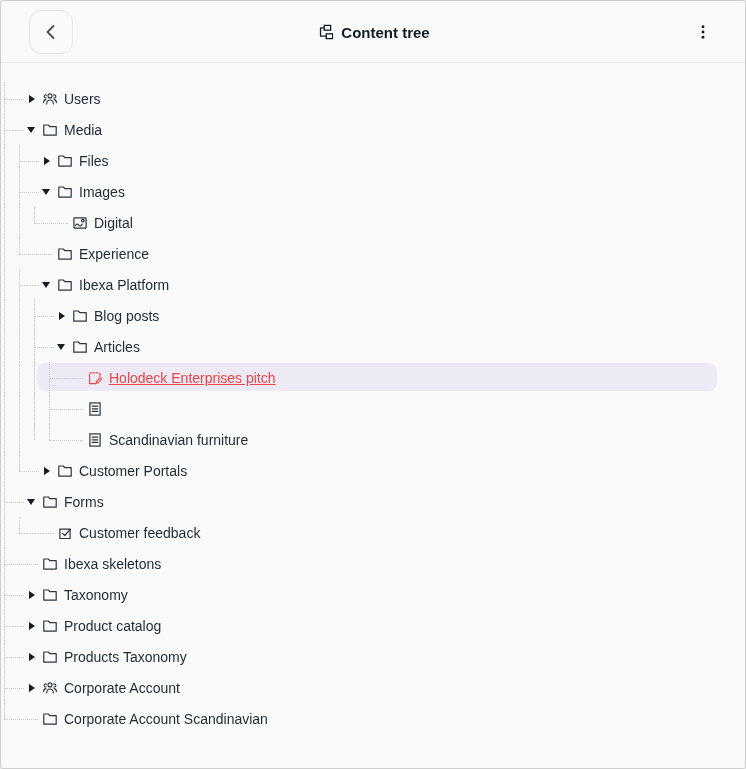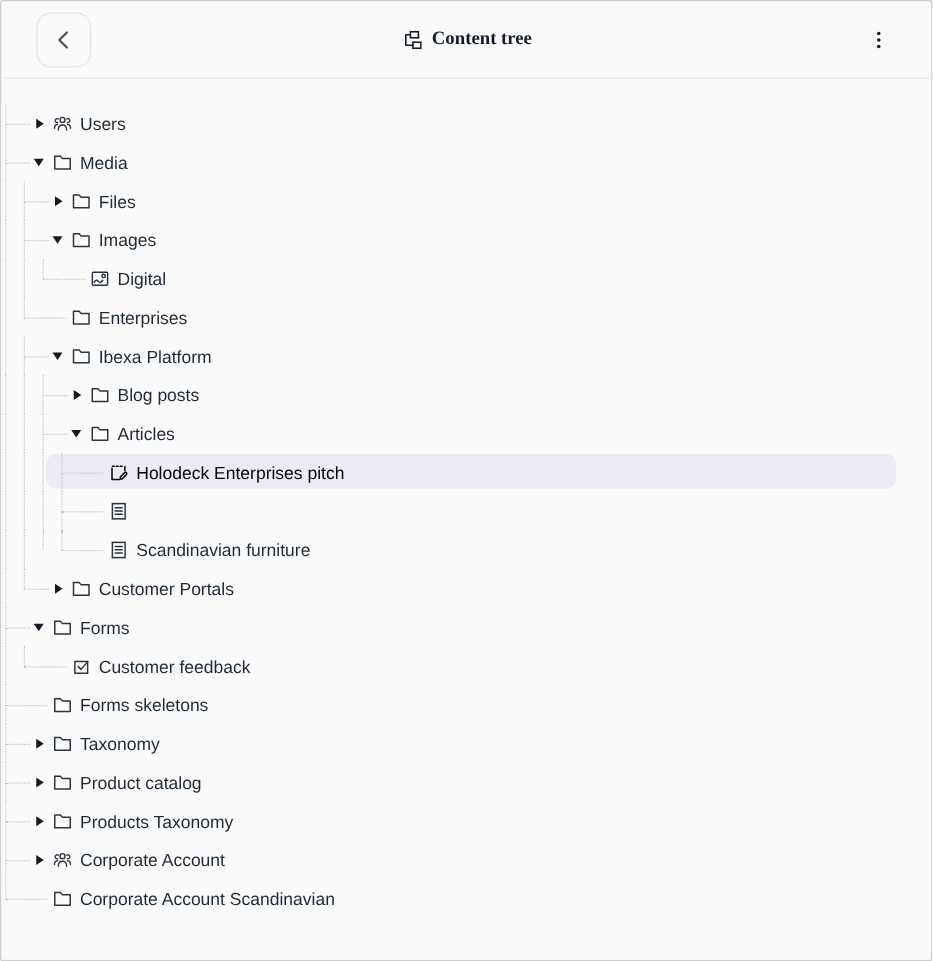--- a/index.html
+++ b/index.html
@@ -2,21 +2,21 @@
 <html><head>
 <meta charset="utf-8">
 <style>
   * { margin:0; padding:0; box-sizing:border-box; }
   html,body { background:#e9e9e9; font-family:"Liberation Sans", sans-serif; }
   .panel{
     width:746px; height:769px; background:#fafafa;
     border:1px solid #cdced0; border-radius:3px; overflow:hidden;
   }
   
-  .header{ position:relative; height:61px; display:flex; align-items:center; padding:0 28px;font-family:Liberation Serif, serif; }
+  .header{ position:relative; height:61px; display:flex; align-items:center; padding:0 28px; }
   .back-btn{
     width:44px; height:44px; border:1px solid #e5e6e8; border-radius:12px;
     background:#fafafa; display:flex; align-items:center; justify-content:center; cursor:pointer;
   }
   .title-wrap{
     position:absolute; left:50%; top:50%; transform:translate(-50%,-50%);
     display:flex; align-items:center; gap:8px; white-space:nowrap;
   }
   .title-text{ font-size:15px; font-weight:700; color:#131c26; }
   .title-icon{ display:flex; color:#131c26; }
@@ -53,21 +53,21 @@
     width:0; height:0; margin-left:3px;
     border-left:6px solid #131c26; border-top:4.5px solid transparent; border-bottom:4.5px solid transparent;
   }
   .tri-expanded{
     width:0; height:0; margin-left:1px;
     border-top:6px solid #131c26; border-left:4.5px solid transparent; border-right:4.5px solid transparent;
   }
   .node-icon{ flex:none; width:16px; height:16px; margin-right:6px; color:#2a3540; display:flex; }
   .node-icon svg{ width:16px; height:16px; }
   .label{ white-space:nowrap; }
-  .row.selected .label, .row.selected .node-icon{ color:#000000; }
+  .row.selected .label, .row.selected .node-icon{ color:#ef4444;text-decoration:underline; }
 </style>
 </head>
 <body>
 
 <div class="panel">
   <div class="header">
     <button class="back-btn">
       <span style="display:flex">
         <svg width="24" height="24" viewBox="0 0 24 24" fill="none">
           <path d="M14.5 6 L8.5 12 L14.5 18" stroke="#47515c" stroke-width="1.8" stroke-linecap="round" stroke-linejoin="round"></path>
@@ -165,21 +165,21 @@
         <span class="label">Digital</span>
       </div>
       <div class="row">
         <span class="guide full"></span>
         <span class="guide half own own-leaf"></span>
         <span class="node-icon">
           <svg viewBox="0 0 16 16" fill="none" stroke="currentColor" stroke-width="1.2" stroke-linejoin="round">
             <path d="M1.8 13.2 V3 h4.5 l1.5 1.7 h6.4 v8.5 z"></path>
           </svg>
         </span>
-        <span class="label">Enterprises</span>
+        <span class="label">Experience</span>
       </div>
       <div class="row">
         <span class="guide full"></span>
         <span class="guide full own"></span>
         <span class="toggle">
           <span class="tri-expanded"></span>
         </span>
         <span class="node-icon">
           <svg viewBox="0 0 16 16" fill="none" stroke="currentColor" stroke-width="1.2" stroke-linejoin="round">
             <path d="M1.8 13.2 V3 h4.5 l1.5 1.7 h6.4 v8.5 z"></path>
@@ -294,21 +294,21 @@
         </span>
         <span class="label">Customer feedback</span>
       </div>
       <div class="row">
         <span class="guide full own own-leaf"></span>
         <span class="node-icon">
           <svg viewBox="0 0 16 16" fill="none" stroke="currentColor" stroke-width="1.2" stroke-linejoin="round">
             <path d="M1.8 13.2 V3 h4.5 l1.5 1.7 h6.4 v8.5 z"></path>
           </svg>
         </span>
-        <span class="label">Forms skeletons</span>
+        <span class="label">Ibexa skeletons</span>
       </div>
       <div class="row">
         <span class="guide full own"></span>
         <span class="toggle">
           <span class="tri-collapsed"></span>
         </span>
         <span class="node-icon">
           <svg viewBox="0 0 16 16" fill="none" stroke="currentColor" stroke-width="1.2" stroke-linejoin="round">
             <path d="M1.8 13.2 V3 h4.5 l1.5 1.7 h6.4 v8.5 z"></path>
           </svg>

